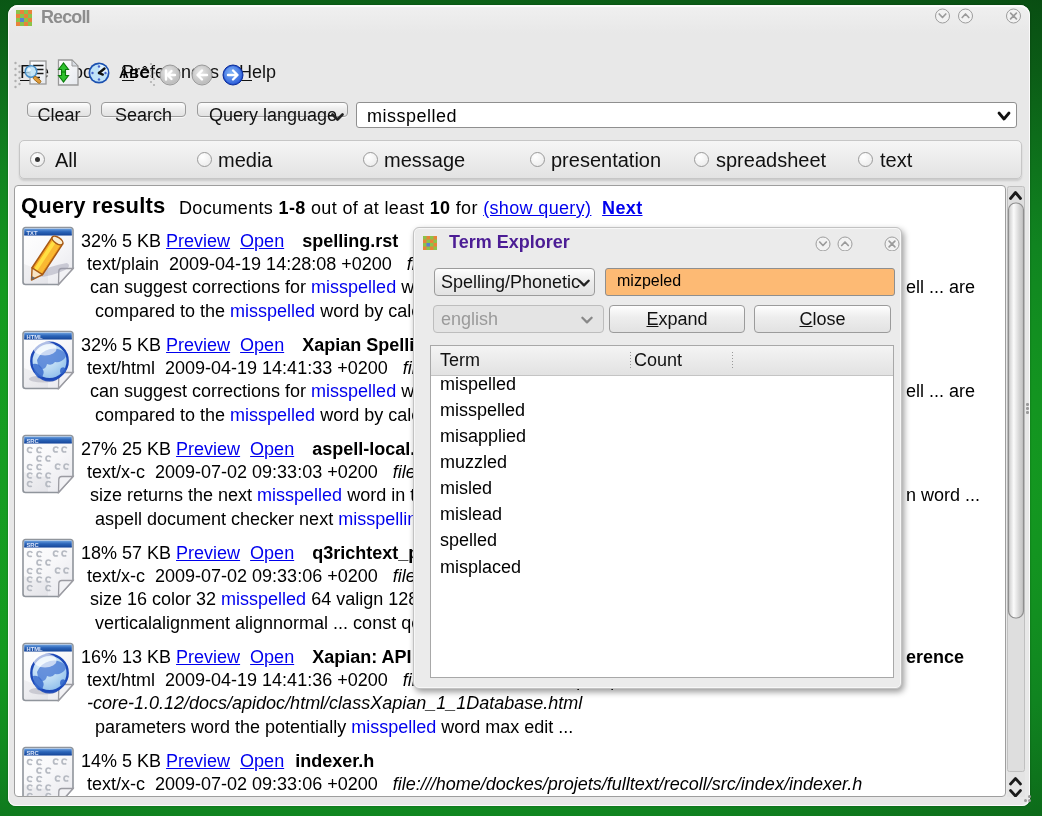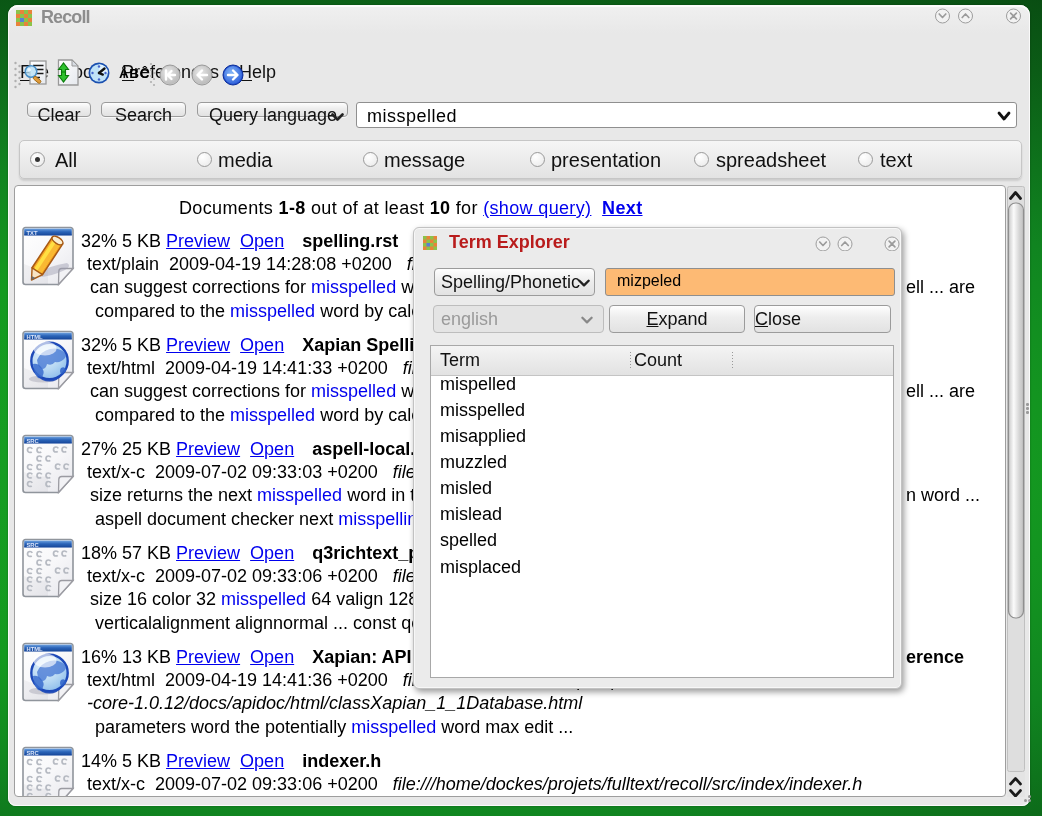--- a/index.html
+++ b/index.html
@@ -51,21 +51,21 @@
 .ricon { position:absolute; left:6px; width:54px; height:60px; }
 b.t { font-weight:bold; font-size:18px; }
 
 #sbar { position:absolute; left:1007px; top:186px; width:18px; height:611px; }
 
 #dlg {
   position:absolute; left:413px; top:227px; width:489px; height:462px;
   background:#ebebeb; border:1px solid #c2c2c2; border-radius:6px;
   box-shadow: 2px 3px 6px rgba(0,0,0,.4), inset 0 0 0 1px #f7f7f7;
 }
-#dlg .title { position:absolute; left:35px; top:4px; font-size:18px; font-weight:bold; color:#b91c1c; }
+#dlg .title { position:absolute; left:35px; top:4px; font-size:18px; font-weight:bold; color:#4c1d95; }
 .dcombo {
   position:absolute; height:28px; border:1px solid #9b9b9b; border-radius:4px;
   background:linear-gradient(180deg,#fefefe,#ededed 45%,#e2e2e2);
   font-size:18px; color:#111;
 }
 .dinput { position:absolute; background:#fdba74; border:1px solid #8f8f8f; border-radius:3px; font-size:16px; }
 #dtable { position:absolute; left:16px; top:117px; width:464px; height:333px; border:1px solid #a8a8a8; background:#fff; }
 #dhead { position:absolute; left:0; top:0; right:0; height:30px;
   background:linear-gradient(180deg,#f4f4f4,#e2e2e2); border-bottom:1px solid #c4c4c4; }
 #dhead span { position:absolute; top:4px; font-size:18px; color:#111; }
@@ -202,20 +202,21 @@
 <div class="radio" style="left:363px; top:152px;"></div>
 <div class="rlabel" style="left:384px; top:149px;">message</div>
 <div class="radio" style="left:530px; top:152px;"></div>
 <div class="rlabel" style="left:551px; top:149px;">presentation</div>
 <div class="radio" style="left:694px; top:152px;"></div>
 <div class="rlabel" style="left:716px; top:149px;">spreadsheet</div>
 <div class="radio" style="left:858px; top:152px;"></div>
 <div class="rlabel" style="left:880px; top:149px;">text</div>
 
 <div id="results">
+  <div class="rline" style="left:6px; top:8px;"><b style="font-size:22px; letter-spacing:0.2px;">Query results</b></div>
   <div class="rline" style="left:164px; top:11px; letter-spacing:0.35px;">Documents <b>1-8</b> out of at least <b>10</b> for <a href="#">(show query)</a>&nbsp; <a href="#" style="font-weight:bold;">Next</a></div>
 
   <svg class="ricon" style="top:40px;" viewBox="0 0 54 60">
       <use href="#ic-txt"></use>
     </svg>
   <div class="rline" style="left:66px; top:44px;">32% 5 KB <a href="#">Preview</a>&nbsp; <a href="#">Open</a><b class="t" style="margin-left:18px;">spelling.rst</b></div>
   <div class="rline" style="left:72px; top:67.2px;">text/plain&nbsp; 2009-04-19 14:28:08 +0200 &nbsp; <i>file:///home/dockes/projets/fulltext/recoll/doc/user/spelling.rst</i></div>
   <div class="rline" style="left:75px; top:90.4px;">can suggest corrections for <span class="hl">misspelled</span> words in queries if a spelling dict</div>
   <div class="rline" style="left:891px; top:90.4px;">ell ... are</div>
   <div class="rline" style="left:80px; top:113.6px;">compared to the <span class="hl">misspelled</span> word by calculating the distance bet</div>
@@ -251,21 +252,21 @@
     </svg>
   <div class="rline" style="left:66px; top:460px;">16% 13 KB <a href="#">Preview</a>&nbsp; <a href="#">Open</a><b class="t" style="margin-left:18px;">Xapian: API Documentation</b></div>
   <div class="rline" style="left:72px; top:483.2px;">text/html&nbsp; 2009-04-19 14:41:36 +0200 &nbsp; <i>file:///home/dockes/tmp/xapian</i></div>
   <div class="rline" style="left:72px; top:506.4px;"><i>-core-1.0.12/docs/apidoc/html/classXapian_1_1Database.html</i></div>
   <div class="rline" style="left:80px; top:529.6px;">parameters word the potentially <span class="hl">misspelled</span> word max edit ...</div>
   <div class="rline" style="left:891px; top:460px;"><b class="t">erence</b></div>
 
   <svg class="ricon" style="top:560px;" viewBox="0 0 54 60">
       <use href="#ic-src"></use>
     </svg>
-  <div class="rline" style="left:66px; top:564px;">14% 5 KB <a href="#">Preview</a>&nbsp; <a href="#">Open</a><b class="t" style="margin-left:18px;">indexer.h</b></div>
+  <div class="rline" style="left:66px; top:564px;">14% 5 KB <a href="#">Preview</a>&nbsp; <a href="#">Open</a><b class="t" style="margin-left:11px;">indexer.h</b></div>
   <div class="rline" style="left:72px; top:587.2px;">text/x-c&nbsp; 2009-07-02 09:33:06 +0200 &nbsp; <i>file:///home/dockes/projets/fulltext/recoll/src/index/indexer.h</i></div>
 </div>
 
 <div id="sbar">
   <svg width="18" height="611" viewBox="0 0 18 611">
     <rect x="0" y="0" width="18" height="611" fill="#e4e4e4"></rect>
     <rect x="0.5" y="0.5" width="17" height="585" rx="2" fill="#dedede" stroke="#c0c0c0" stroke-width="1"></rect>
     <path d="M3.5 12.5 L8.5 6.5 L13.5 12.5" fill="none" stroke="#1a1a1a" stroke-width="2.8" stroke-linecap="round" stroke-linejoin="round"></path>
     <rect x="1.5" y="17" width="15" height="415" rx="7" fill="url(#sbthumb)" stroke="#8f8f8f" stroke-width="1.2"></rect>
     <path d="M3.5 598 L8.5 592.5 L13.5 598" fill="none" stroke="#1a1a1a" stroke-width="2.7" stroke-linecap="round" stroke-linejoin="round"></path>
@@ -307,21 +308,21 @@
       </svg>
   </div>
   <div class="dinput" style="left:191px; top:40px; width:290px; height:28px; padding:3px 0 0 11px;">mizpeled</div>
 
   <div class="dcombo" style="left:19px; top:77px; width:171px; padding:3px 0 0 7px; background:#e4e4e4; color:#9a9a9a; border-color:#bdbdbd;">english
     <svg style="position:absolute; right:10px; top:10px;" width="12" height="9" viewBox="0 0 13 9">
         <path d="M1.5 1.5 L6.5 6.5 L11.5 1.5" fill="none" stroke="#888" stroke-width="2.4" stroke-linecap="round" stroke-linejoin="round"></path>
       </svg>
   </div>
   <div class="dcombo" style="left:195px; top:77px; width:136px; text-align:center; padding-top:3px;"><u>E</u>xpand</div>
-  <div class="dcombo" style="left:340px; top:77px; width:137px; text-align:left; padding-top:3px;"><u>C</u>lose</div>
+  <div class="dcombo" style="left:340px; top:77px; width:137px; text-align:center; padding-top:3px;"><u>C</u>lose</div>
 
   <div id="dtable">
     <div id="dhead">
       <span style="left:9px;">Term</span>
       <span style="left:203px;">Count</span>
       <div class="dotsep" style="left:199px;"></div>
       <div class="dotsep" style="left:301px;"></div>
     </div>
     <div class="drow" style="top:25px;">mispelled</div>
     <div class="drow" style="top:51px;">misspelled</div>

